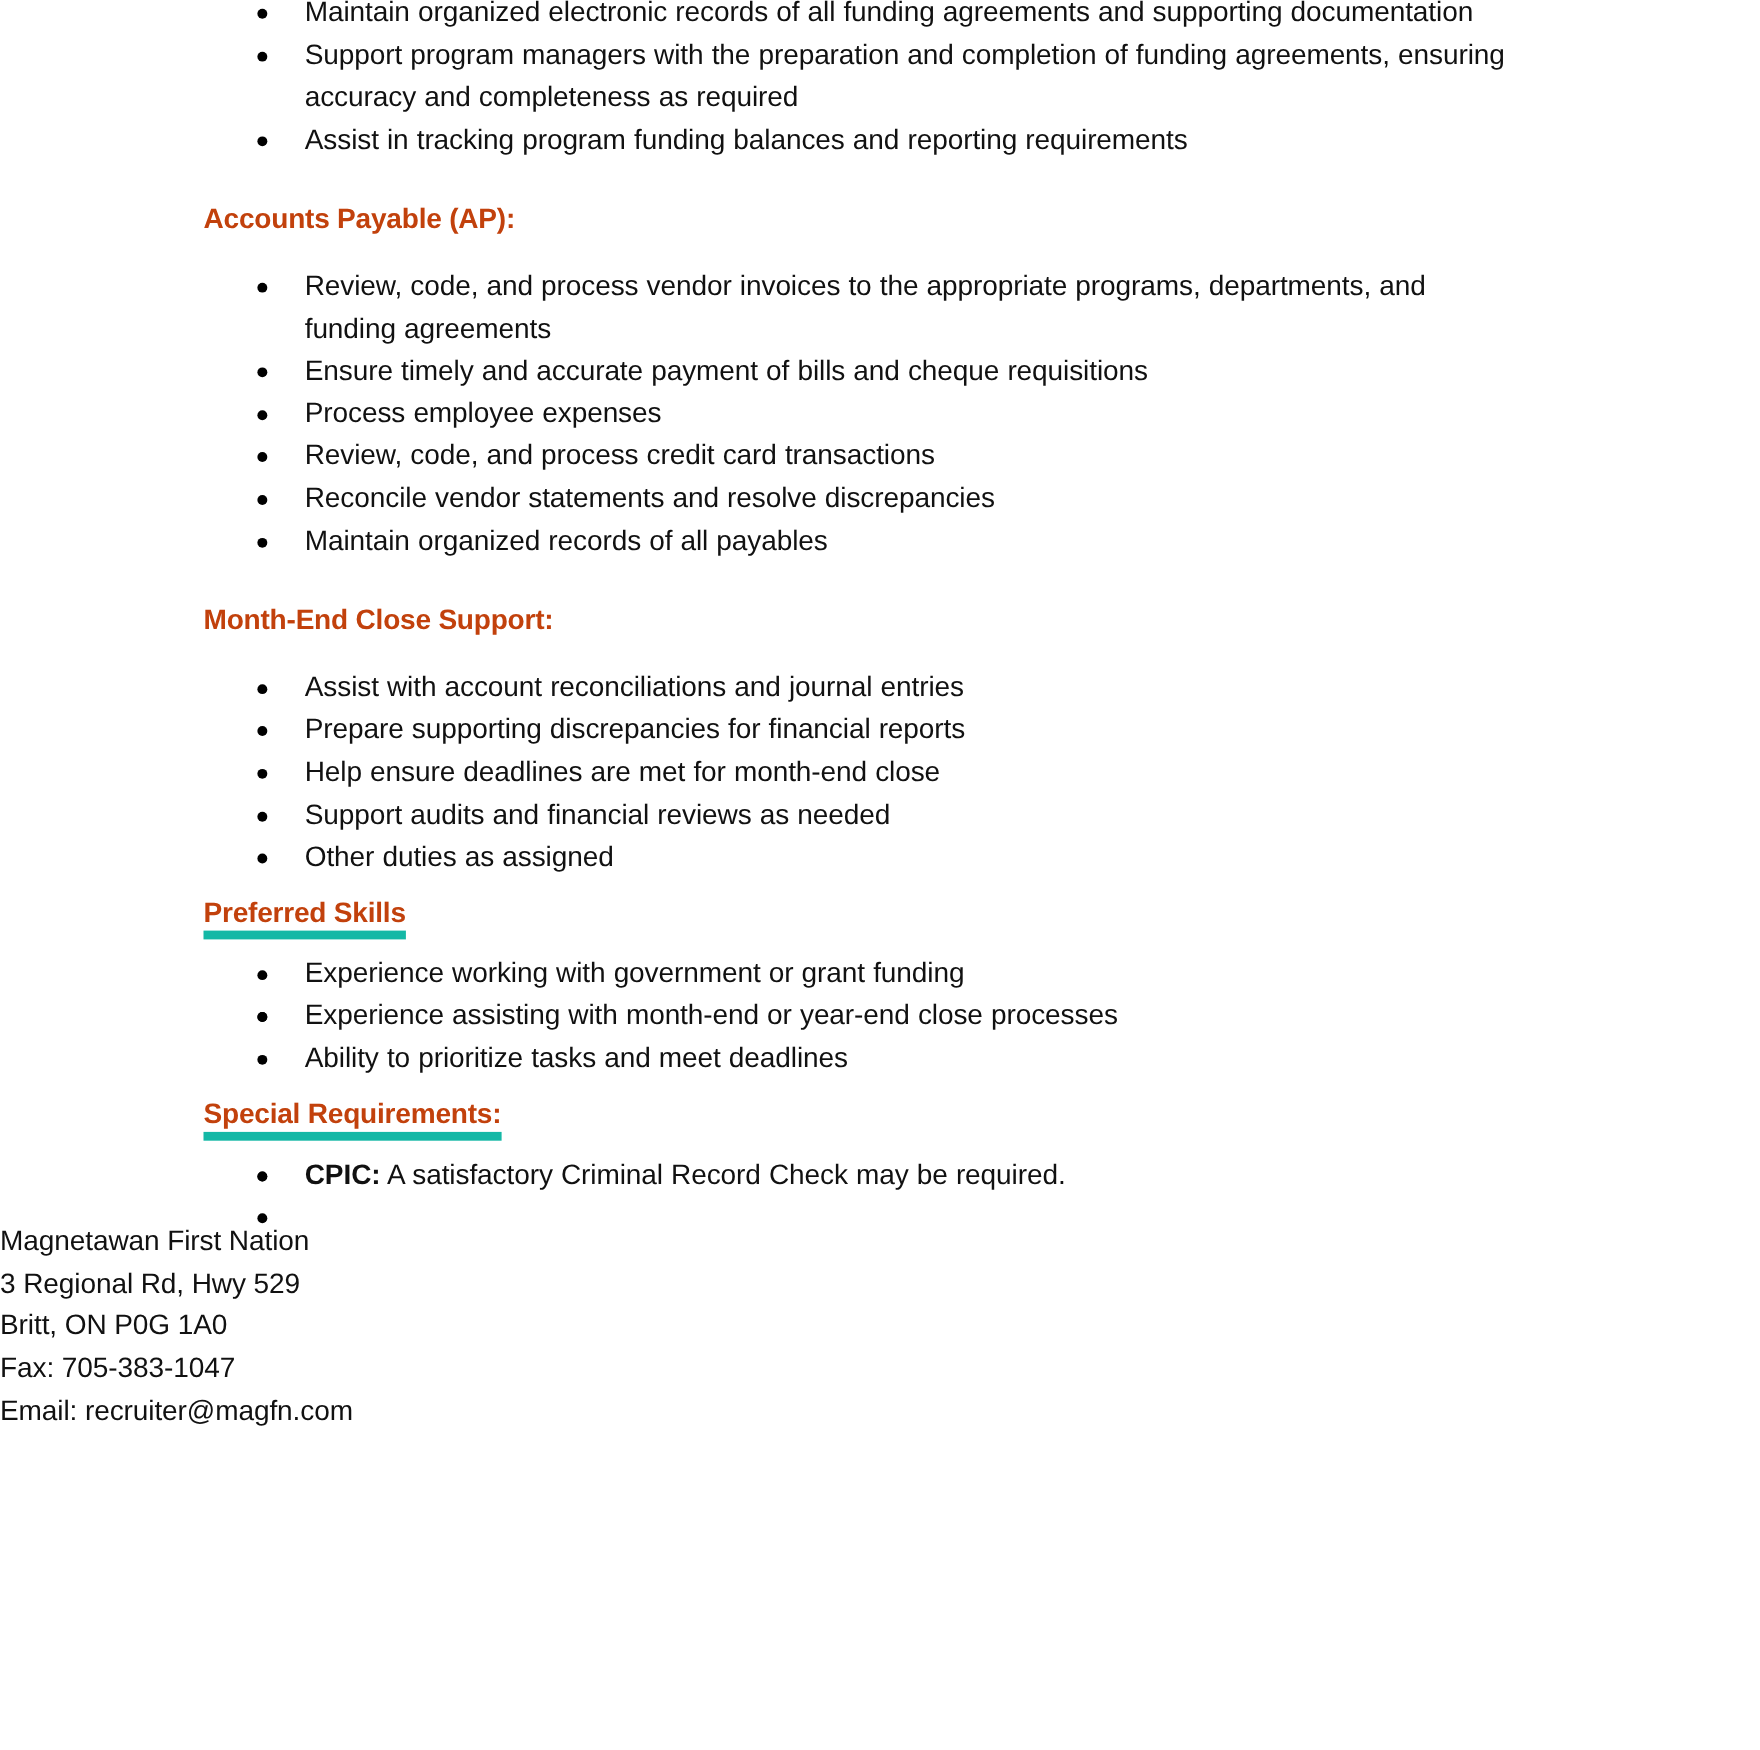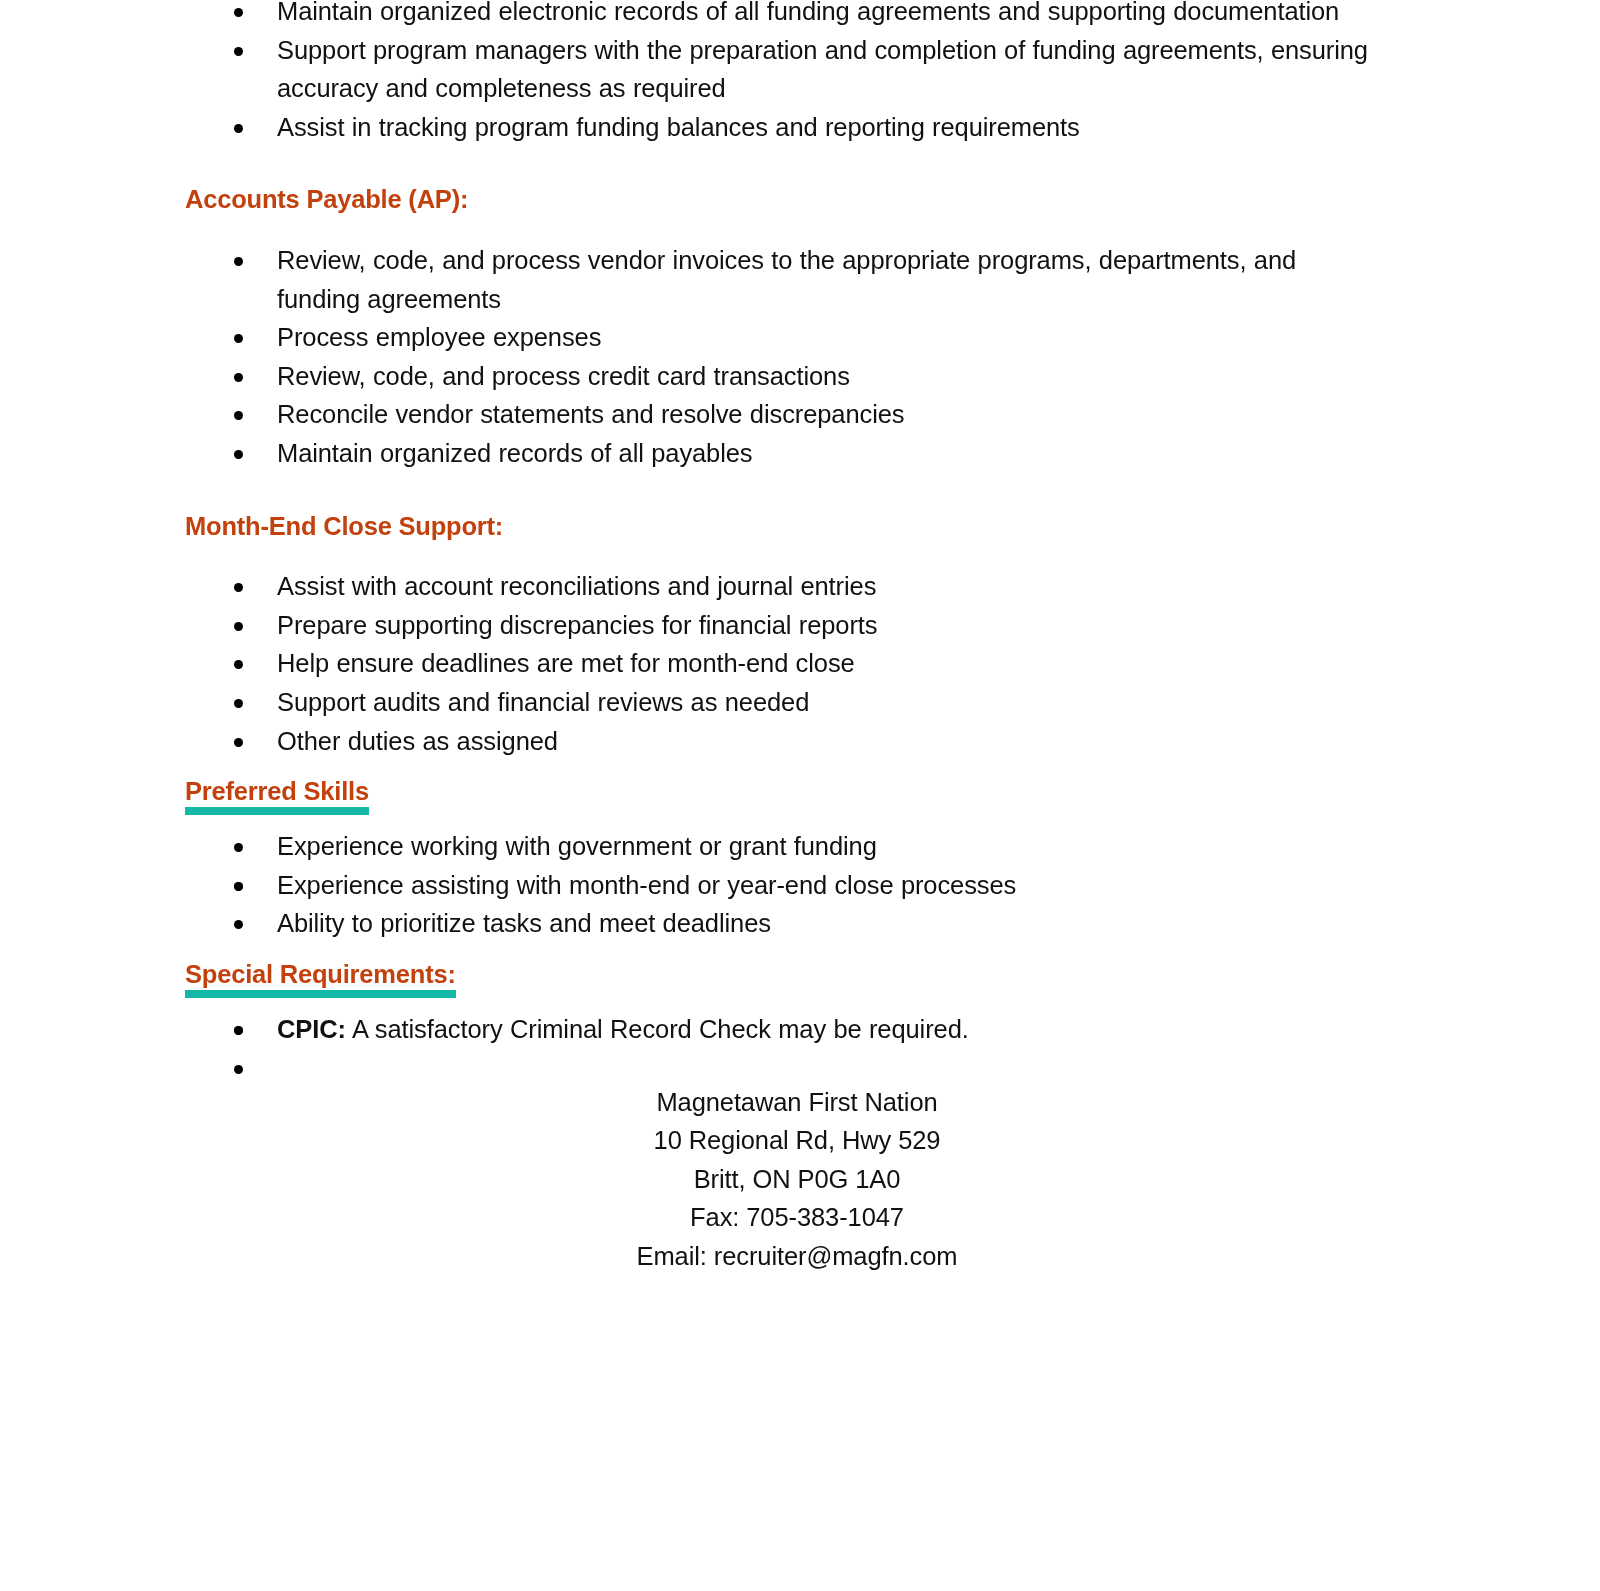--- a/index.html
+++ b/index.html
@@ -82,23 +82,22 @@
   }
 
   .gap-lg { height: 34px; }
   .gap-md { height: 22px; }
   .gap-sm { height: 12px; }
 
   b, .bold { font-weight: bold; }
 
   
   .footer-block {
-    margin: 12px;
+    margin: 0;
     padding: 0;
-    text-align: center;
     width: 1570px;
   }
   .footer-block .fline {
     font-size: 25.5px;
     line-height: 38.6px;
     letter-spacing: -0.1px;
     color: #111111;
   }
 </style>
 </head>
@@ -128,20 +127,24 @@
 
     <div class="gap-md"></div>
 
     <ul class="bullets">
       <li>
         <span class="bullet-dot"></span>
         <span class="li-text">Review, code, and process vendor invoices to the appropriate programs, departments, and funding agreements</span>
       </li>
       <li>
         <span class="bullet-dot"></span>
+        <span class="li-text">Ensure timely and accurate payment of bills and cheque requisitions</span>
+      </li>
+      <li>
+        <span class="bullet-dot"></span>
         <span class="li-text">Process employee expenses</span>
       </li>
       <li>
         <span class="bullet-dot"></span>
         <span class="li-text">Review, code, and process credit card transactions</span>
       </li>
       <li>
         <span class="bullet-dot"></span>
         <span class="li-text">Reconcile vendor statements and resolve discrepancies</span>
       </li>
@@ -224,20 +227,20 @@
       </li>
       <li>
         <span class="bullet-dot"></span>
       </li>
     </ul>
 
     <div class="gap-md"></div>
 
     <div class="footer-block">
       <div class="fline">Magnetawan First Nation</div>
-      <div class="fline">10 Regional Rd, Hwy 529</div>
+      <div class="fline">3 Regional Rd, Hwy 529</div>
       <div class="fline">Britt, ON P0G 1A0</div>
       <div class="fline">Fax: 705-383-1047</div>
       <div class="fline">Email: recruiter@magfn.com</div>
     </div>
 
   </div>
 </div>
 
 </body></html>

